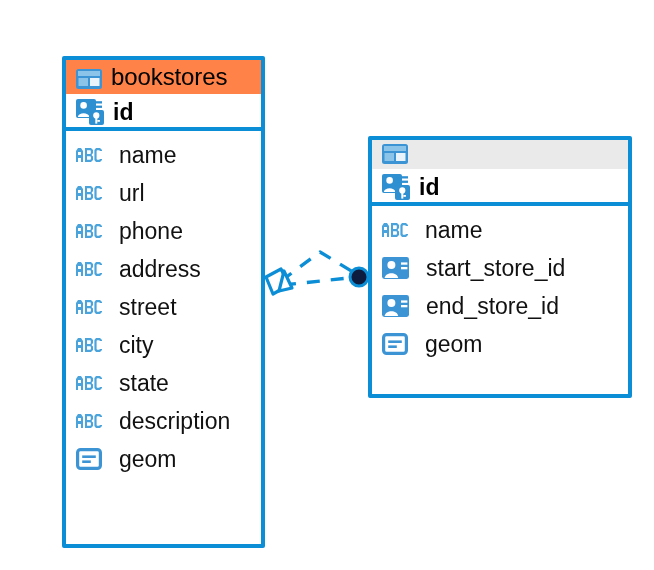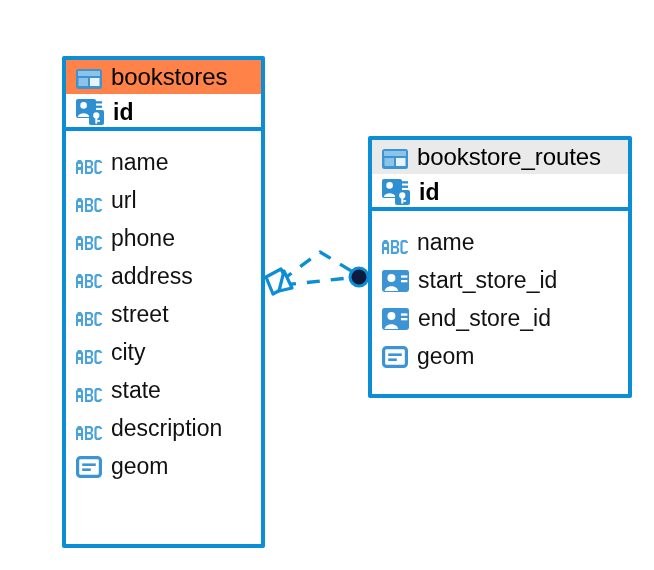--- a/index.html
+++ b/index.html
@@ -38,21 +38,21 @@
     display:flex;align-items:center;gap:9px;
     padding:5px 8px 2px 10px;
     border-bottom:4px solid #0b8ed6;
     box-sizing:border-box;
   }
   .pk-label{font-size:23px;font-weight:bold;color:#000;line-height:1.05;}
 
   
   .cols{padding:5px 8px 6px 10px;box-sizing:border-box;}
   .col-row{
-    display:flex;align-items:flex-end;gap:9px;
+    display:flex;align-items:center;gap:17px;
     height:38px;
   }
   .col-label{font-size:23px;color:#111;line-height:1.05;white-space:nowrap;}
 
   
   .ico{flex:0 0 auto;display:block;}
   .ico-grid{width:26px;height:20px;}
   .ico-key{width:28px;height:26px;}
   .ico-abc{width:26px;height:14px;}
   .ico-fk{width:27px;height:22px;}
@@ -183,21 +183,20 @@
 
   <div class="er-table" id="tbl1" style="left:368px;top:136px;width:264px;height:262px;">
 
     <div class="tbl-header grey">
       <svg class="ico ico-grid" viewBox="0 0 26 20" xmlns="http://www.w3.org/2000/svg">
         <rect x="0" y="0" width="26" height="20" rx="2.5" fill="#3d94d4"></rect>
         <rect x="2" y="2" width="22" height="5" fill="#8cc3e8"></rect>
         <rect x="2.5" y="9" width="9.5" height="8" fill="#8cc3e8"></rect>
         <rect x="14" y="9" width="9.5" height="8" fill="#e9f3fb"></rect>
       </svg>
-      <span class="tbl-title">bookstore_routes</span>
     </div>
 
     <div class="pk-row">
       <svg class="ico ico-key" viewBox="0 0 28 26" xmlns="http://www.w3.org/2000/svg">
         <rect x="0" y="0" width="20" height="19" rx="2" fill="#2e8fd1"></rect>
         <circle cx="7.6" cy="6.4" r="3.3" fill="#ffffff"></circle>
         <path d="M1.8,18 C2.6,13 12.6,13 13.4,18 Z" fill="#ffffff"></path>
         <rect x="15.5" y="2.2" width="10.5" height="2.3" fill="#2e8fd1"></rect>
         <rect x="15.5" y="6.6" width="10.5" height="2.3" fill="#2e8fd1"></rect>
         <rect x="13" y="11" width="15" height="15" rx="2" fill="#2e8fd1"></rect>

